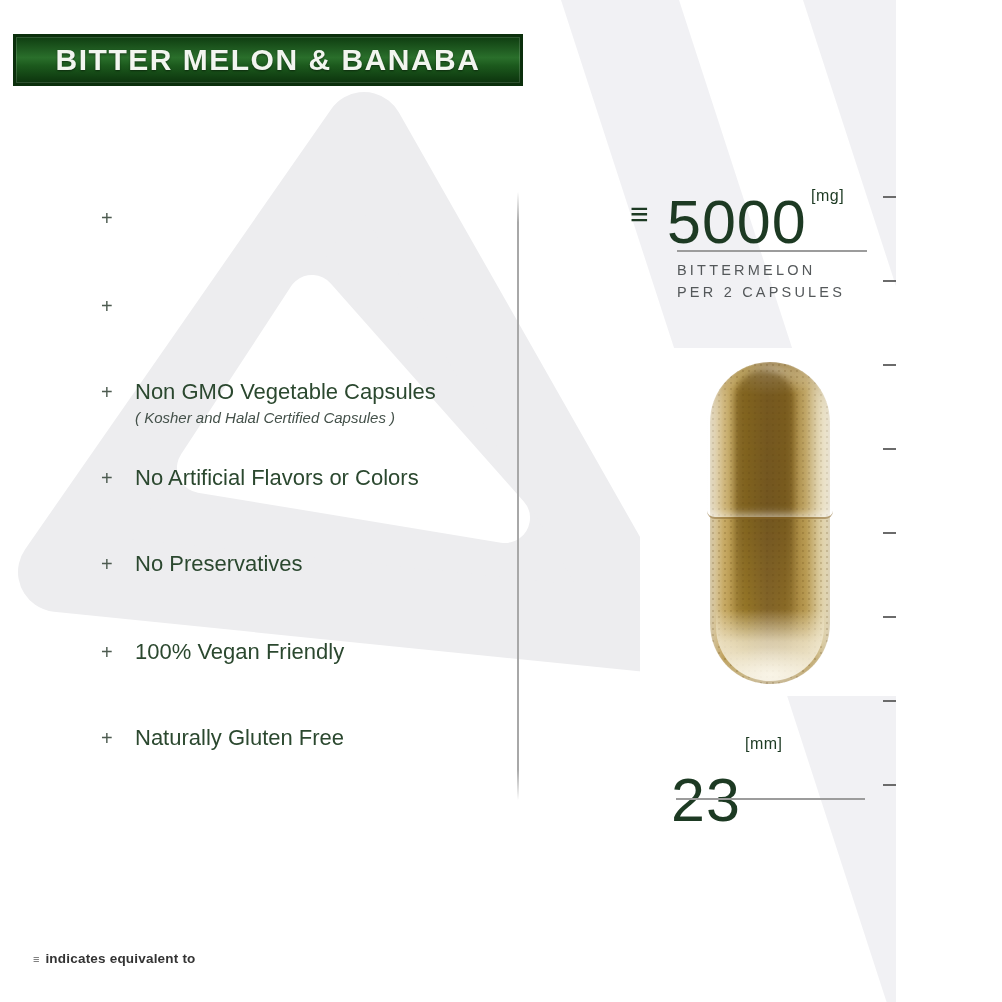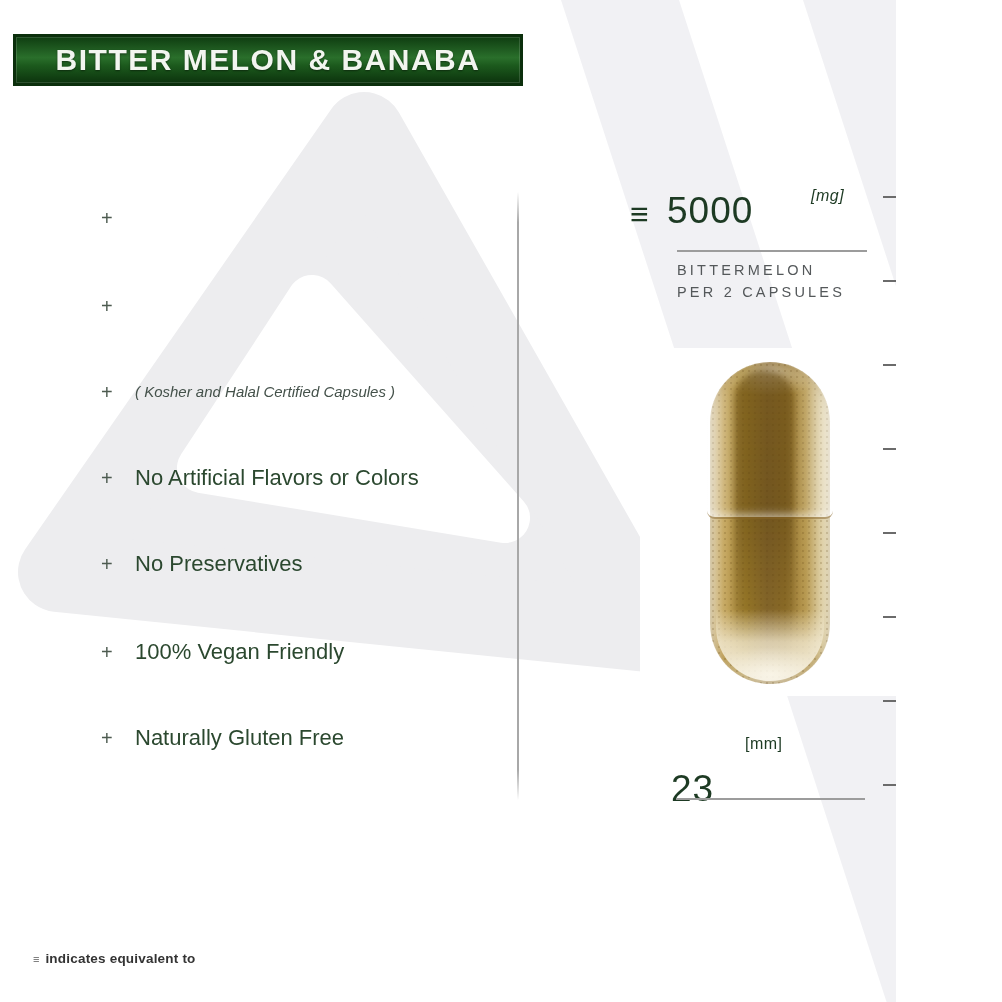--- a/index.html
+++ b/index.html
@@ -46,27 +46,27 @@
   
   .divider {
     position:absolute; left:517px; top:192px; width:1.5px; height:608px;
     background: linear-gradient(180deg, rgba(170,170,170,0) 0%, #a8a8a8 5%, #a8a8a8 95%, rgba(170,170,170,0) 100%);
   }
   .tick { position:absolute; right:0; width:13px; height:2px; background:#6b6b6b; }
 
   
   .equiv-symbol { position:absolute; left:630px; top:198px; font-size:32px; font-weight:bold;
                   color:var(--accent-number,#1d3a23); line-height:1; }
-  .big-number { position:absolute; color:var(--accent-number,#1d3a23); font-size:37px;
+  .big-number { position:absolute; color:var(--accent-number,#1d3a23); font-size:61px;
                 line-height:1; letter-spacing:1px; }
   .dosage-number { left:667px; top:192px; }
   .size-number { left:671px; top:738px;margin-top:32px; }
   .unit { position:absolute; color:var(--accent-number,#1d3a23); font-size:16px;
           letter-spacing:0.5px; line-height:1; }
-  .dosage-unit { left:811px; top:188px;font-style:italic; }
+  .dosage-unit { left:811px; top:188px; }
   .size-unit { left:745px; top:736px; }
   .metric-rule { position:absolute; height:1.5px; background:var(--rule,#9c9c9c); }
   .rule-dosage { left:677px; top:250px; width:190px; }
   .rule-size   { left:676px; top:798px; width:189px; }
   .caps-label { position:absolute; color:var(--caps-label,#54585a); font-size:14.5px;
                 letter-spacing:3.2px; line-height:22px; }
   .dosage-label { left:677px; top:259px; }
   .size-label   { left:676px; top:808px; }
 
   
@@ -127,20 +127,21 @@
 
   <div class="feature" style="top:205px">
     <span class="plus">+</span>
   </div>
   <div class="feature" style="top:293px">
     <span class="plus">+</span>
   </div>
   <div class="feature" style="top:379px">
     <span class="plus">+</span>
     <span class="ftext">
+      <span class="flabel">Non GMO Vegetable Capsules</span>
       <span class="fnote">( Kosher and Halal Certified Capsules )</span>
     </span>
   </div>
   <div class="feature" style="top:465px">
     <span class="plus">+</span>
     <span class="ftext">
       <span class="flabel">No Artificial Flavors or Colors</span>
     </span>
   </div>
   <div class="feature" style="top:551px">

